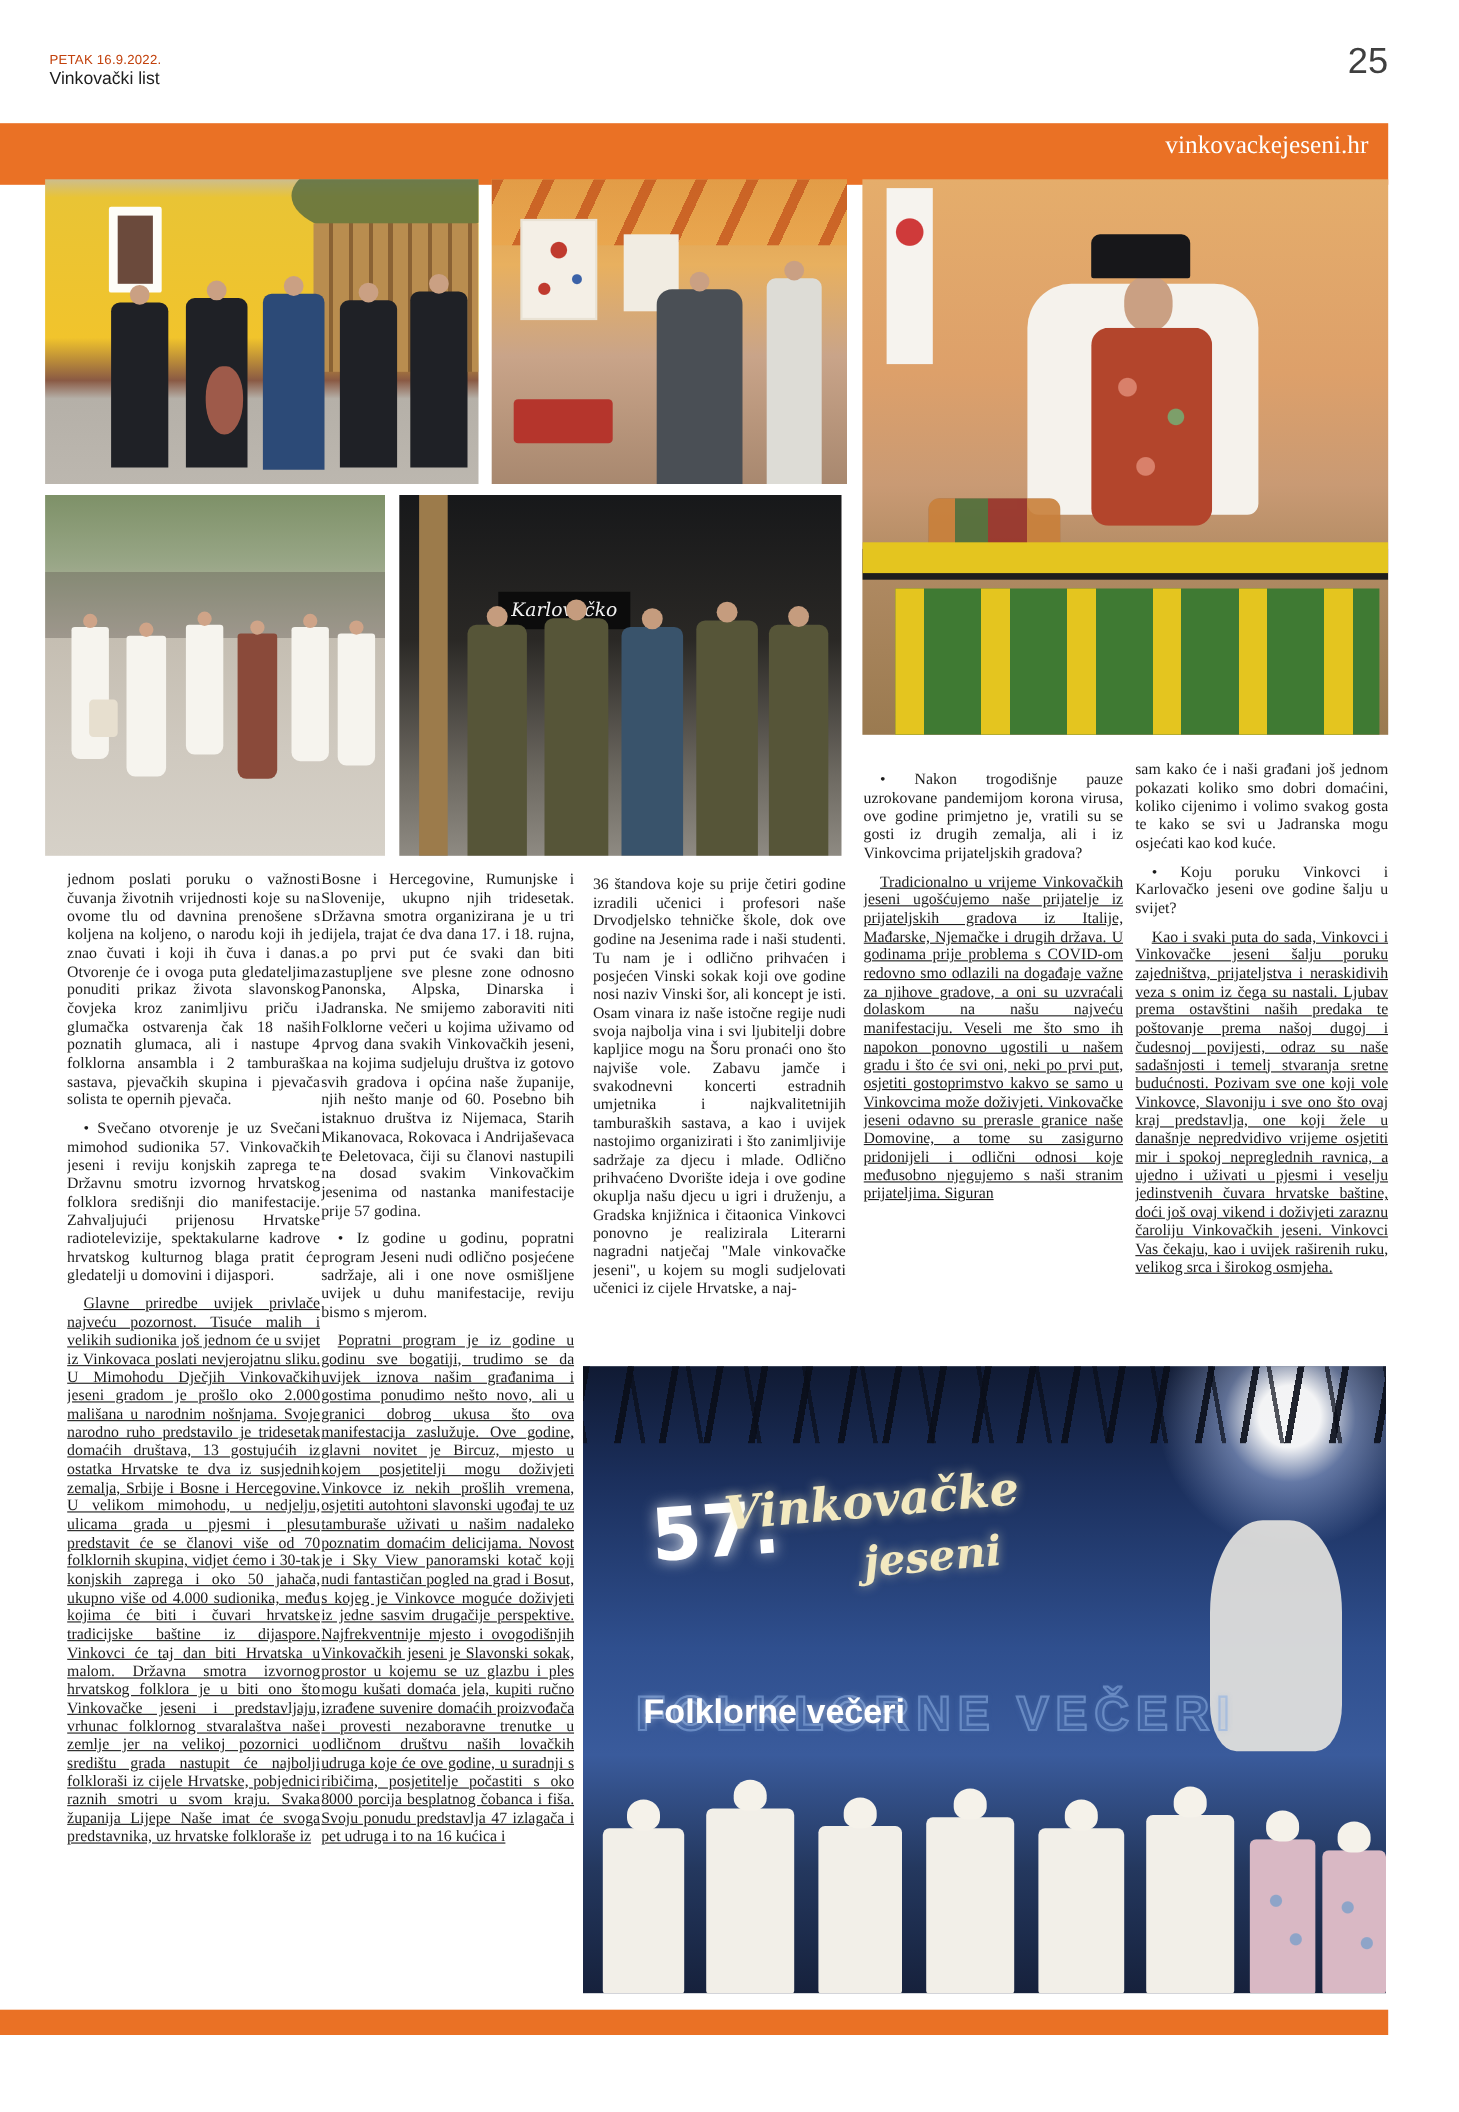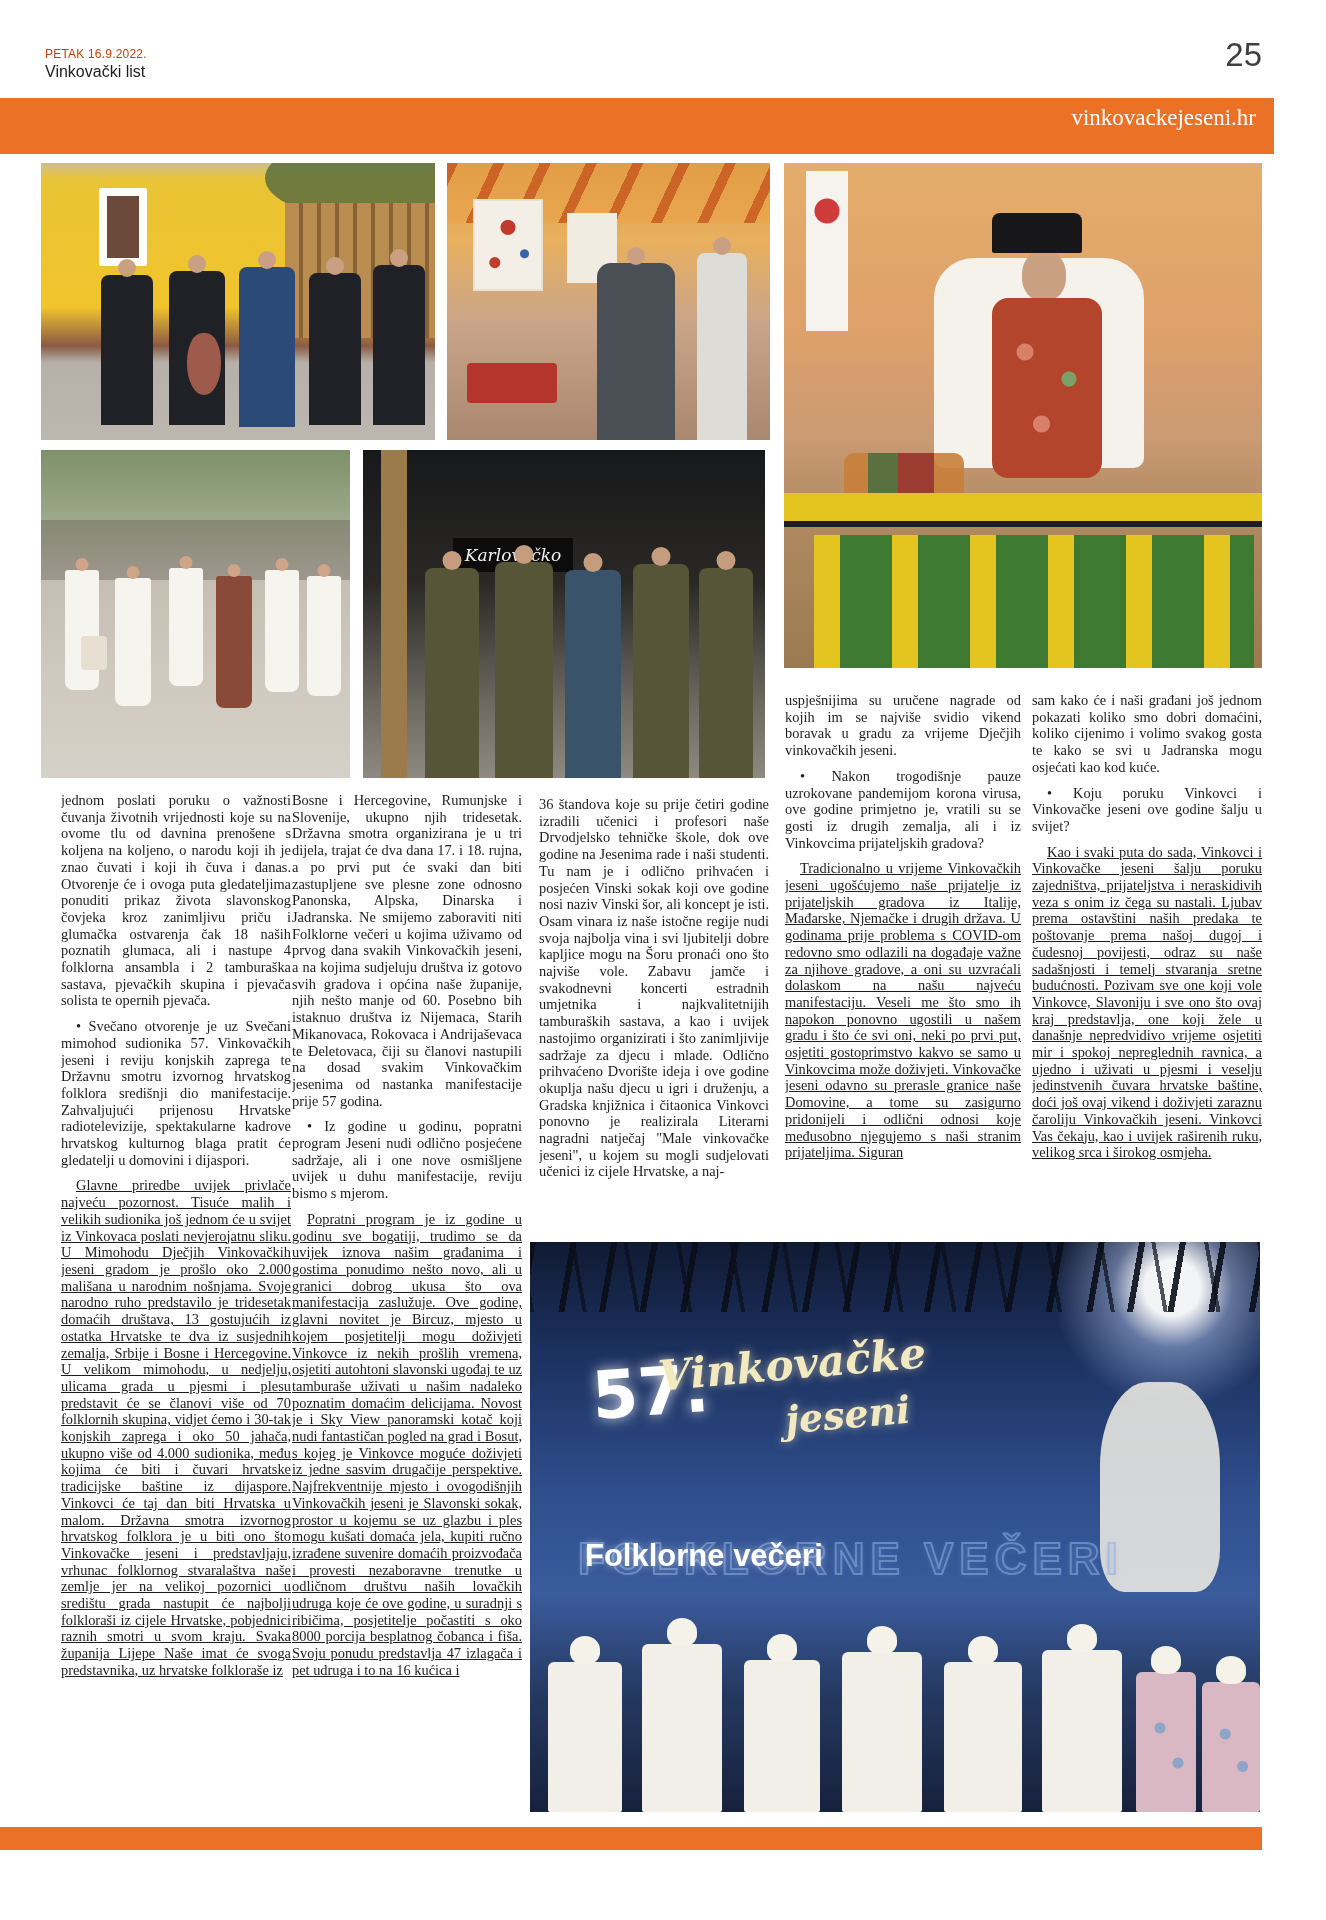--- a/index.html
+++ b/index.html
@@ -6,21 +6,21 @@
   #page{position:relative;width:1326px;height:1920px;background:#ffffff;overflow:hidden;
         font-family:"Liberation Serif", serif;}
   
   .date-line{position:absolute;left:45px;top:47px;font-family:"Liberation Sans",sans-serif;
              font-size:12px;color:#c2410c;letter-spacing:.2px;}
   .pub-name{position:absolute;left:45px;top:63px;font-family:"Liberation Sans",sans-serif;
             font-size:16px;font-weight:normal;color:#1d1d1d;}
   .page-num{position:absolute;right:64px;top:36px;font-family:"Liberation Sans",sans-serif;
             font-size:33px;font-weight:300;color:#3f3f3f;}
   .bar{position:absolute;left:0;background:#ea7125;}
-  .bar.top{top:98px;width:1262px;height:56px;padding-left:12px;}
+  .bar.top{top:112px;width:1262px;height:56px;}
   .bar.bottom{top:1827px;width:1262px;height:23px;}
   .site-url{position:absolute;right:18px;top:7px;color:#ffffff;font-size:23px;
             font-family:"Liberation Serif",serif;}
   
   .col{position:absolute;width:230px;color:#1c1c1c;font-size:14.4px;line-height:16.7px;
        text-align:justify;overflow:hidden;}
   .col p{margin:0;}
   .col p.indent{text-indent:15px;text-decoration:underline;}
   .col p.bold{font-weight:normal;margin:9px 0;text-indent:15px;}
   #col1{left:45px;top:792px;height:1022px;margin-left:16px;}
@@ -180,27 +180,26 @@
     </div>
   <div class="col" id="col2">
       <p class="plain">Bosne i Hercegovine, Rumunjske i Slovenije, ukupno njih tridesetak. Državna smotra organizirana je u tri dijela, trajat će dva dana 17. i 18. rujna, a po prvi put će svaki dan biti zastupljene sve plesne zone odnosno Panonska, Alpska, Dinarska i Jadranska. Ne smijemo zaboraviti niti Folklorne večeri u kojima uživamo od prvog dana svakih Vinkovačkih jeseni, a na kojima sudjeluju društva iz gotovo svih gradova i općina naše županije, njih nešto manje od 60. Posebno bih istaknuo društva iz Nijemaca, Starih Mikanovaca, Rokovaca i Andrijaševaca te Đeletovaca, čiji su članovi nastupili na dosad svakim Vinkovačkim jesenima od nastanka manifestacije prije 57 godina.</p>
       <p class="bold">• Iz godine u godinu, popratni program Jeseni nudi odlično posjećene sadržaje, ali i one nove osmišljene uvijek u duhu manifestacije, reviju bismo s mjerom.</p>
       <p class="indent">Popratni program je iz godine u godinu sve bogatiji, trudimo se da uvijek iznova našim građanima i gostima ponudimo nešto novo, ali u granici dobrog ukusa što ova manifestacija zaslužuje. Ove godine, glavni novitet je Bircuz, mjesto u kojem posjetitelji mogu doživjeti Vinkovce iz nekih prošlih vremena, osjetiti autohtoni slavonski ugođaj te uz tamburaše uživati u našim nadaleko poznatim domaćim delicijama. Novost je i Sky View panoramski kotač koji nudi fantastičan pogled na grad i Bosut, s kojeg je Vinkovce moguće doživjeti iz jedne sasvim drugačije perspektive. Najfrekventnije mjesto i ovogodišnjih Vinkovačkih jeseni je Slavonski sokak, prostor u kojemu se uz glazbu i ples mogu kušati domaća jela, kupiti ručno izrađene suvenire domaćih proizvođača i provesti nezaboravne trenutke u odličnom društvu naših lovačkih udruga koje će ove godine, u suradnji s ribičima, posjetitelje počastiti s oko 8000 porcija besplatnog čobanca i fiša. Svoju ponudu predstavlja 47 izlagača i pet udruga i to na 16 kućica i</p>
     </div>
   <div class="col" id="col3">
       <p class="plain">36 štandova koje su prije četiri godine izradili učenici i profesori naše Drvodjelsko tehničke škole, dok ove godine na Jesenima rade i naši studenti. Tu nam je i odlično prihvaćen i posjećen Vinski sokak koji ove godine nosi naziv Vinski šor, ali koncept je isti. Osam vinara iz naše istočne regije nudi svoja najbolja vina i svi ljubitelji dobre kapljice mogu na Šoru pronaći ono što najviše vole. Zabavu jamče i svakodnevni koncerti estradnih umjetnika i najkvalitetnijih tamburaških sastava, a kao i uvijek nastojimo organizirati i što zanimljivije sadržaje za djecu i mlade. Odlično prihvaćeno Dvorište ideja i ove godine okuplja našu djecu u igri i druženju, a Gradska knjižnica i čitaonica Vinkovci ponovno je realizirala Literarni nagradni natječaj "Male vinkovačke jeseni", u kojem su mogli sudjelovati učenici iz cijele Hrvatske, a naj-</p>
     </div>
   <div class="col" id="col4">
-      <p class="plain">uspješnijima su uručene nagrade od kojih im se najviše svidio vikend boravak u gradu za vrijeme Dječjih vinkovačkih jeseni.</p>
       <p class="bold">• Nakon trogodišnje pauze uzrokovane pandemijom korona virusa, ove godine primjetno je, vratili su se gosti iz drugih zemalja, ali i iz Vinkovcima prijateljskih gradova?</p>
       <p class="indent">Tradicionalno u vrijeme Vinkovačkih jeseni ugošćujemo naše prijatelje iz prijateljskih gradova iz Italije, Mađarske, Njemačke i drugih država. U godinama prije problema s COVID-om redovno smo odlazili na događaje važne za njihove gradove, a oni su uzvraćali dolaskom na našu najveću manifestaciju. Veseli me što smo ih napokon ponovno ugostili u našem gradu i što će svi oni, neki po prvi put, osjetiti gostoprimstvo kakvo se samo u Vinkovcima može doživjeti. Vinkovačke jeseni odavno su prerasle granice naše Domovine, a tome su zasigurno pridonijeli i odlični odnosi koje međusobno njegujemo s naši stranim prijateljima. Siguran</p>
     </div>
   <div class="col" id="col5">
       <p class="plain">sam kako će i naši građani još jednom pokazati koliko smo dobri domaćini, koliko cijenimo i volimo svakog gosta te kako se svi u Jadranska mogu osjećati kao kod kuće.</p>
-      <p class="bold">• Koju poruku Vinkovci i Vinkovačke jeseni ove godine šalju u svijet?</p>
+      <p class="bold">• Koju poruku Vinkovci i Karlovačko jeseni ove godine šalju u svijet?</p>
       <p class="indent">Kao i svaki puta do sada, Vinkovci i Vinkovačke jeseni šalju poruku zajedništva, prijateljstva i neraskidivih veza s onim iz čega su nastali. Ljubav prema ostavštini naših predaka te poštovanje prema našoj dugoj i čudesnoj povijesti, odraz su naše sadašnjosti i temelj stvaranja sretne budućnosti. Pozivam sve one koji vole Vinkovce, Slavoniju i sve ono što ovaj kraj predstavlja, one koji žele u današnje nepredvidivo vrijeme osjetiti mir i spokoj nepreglednih ravnica, a ujedno i uživati u pjesmi i veselju jedinstvenih čuvara hrvatske baštine, doći još ovaj vikend i doživjeti zaraznu čaroliju Vinkovačkih jeseni. Vinkovci Vas čekaju, kao i uvijek raširenih ruku, velikog srca i širokog osmjeha.</p>
     </div>
 
   <div class="photo" id="ph-stage">
     <div class="ph-el truss"></div>
     <div class="ph-el num">57.</div>
     <div class="ph-el script1">Vinkovačke</div>
     <div class="ph-el script2">jeseni</div>
     <div class="ph-el singer"></div>
     <div class="ph-el ghost">FOLKLORNE VEČERI</div>

